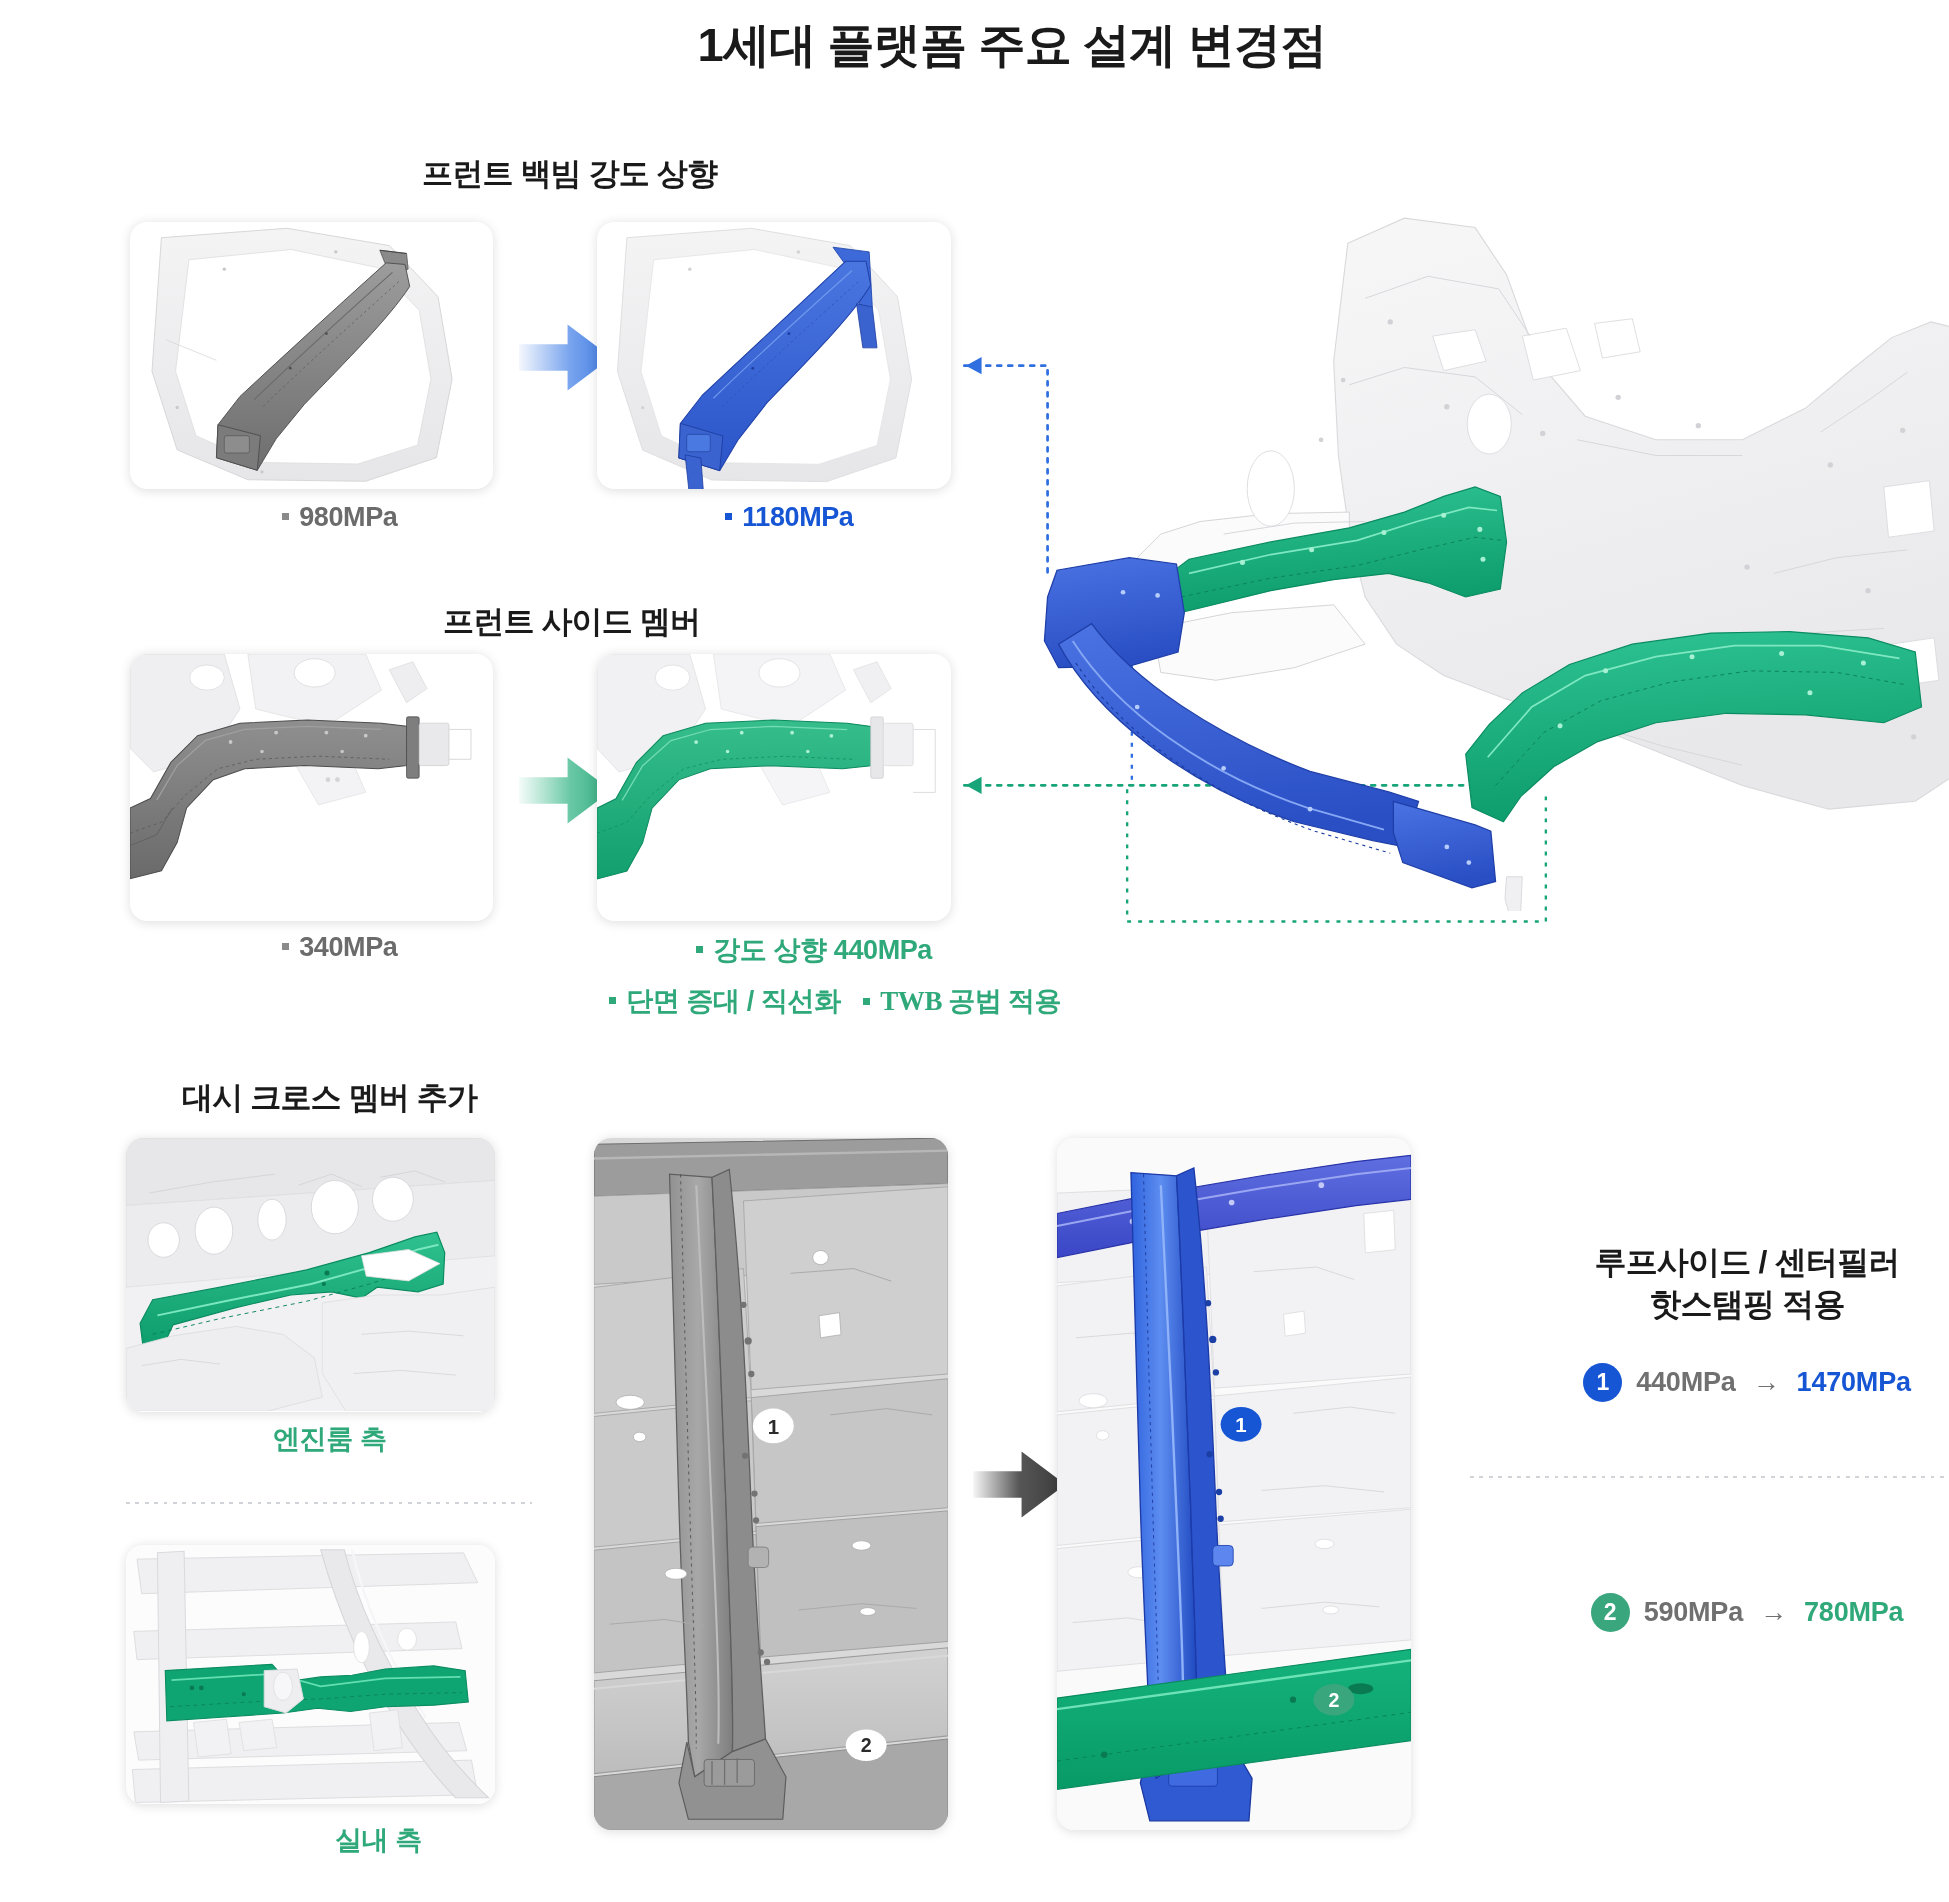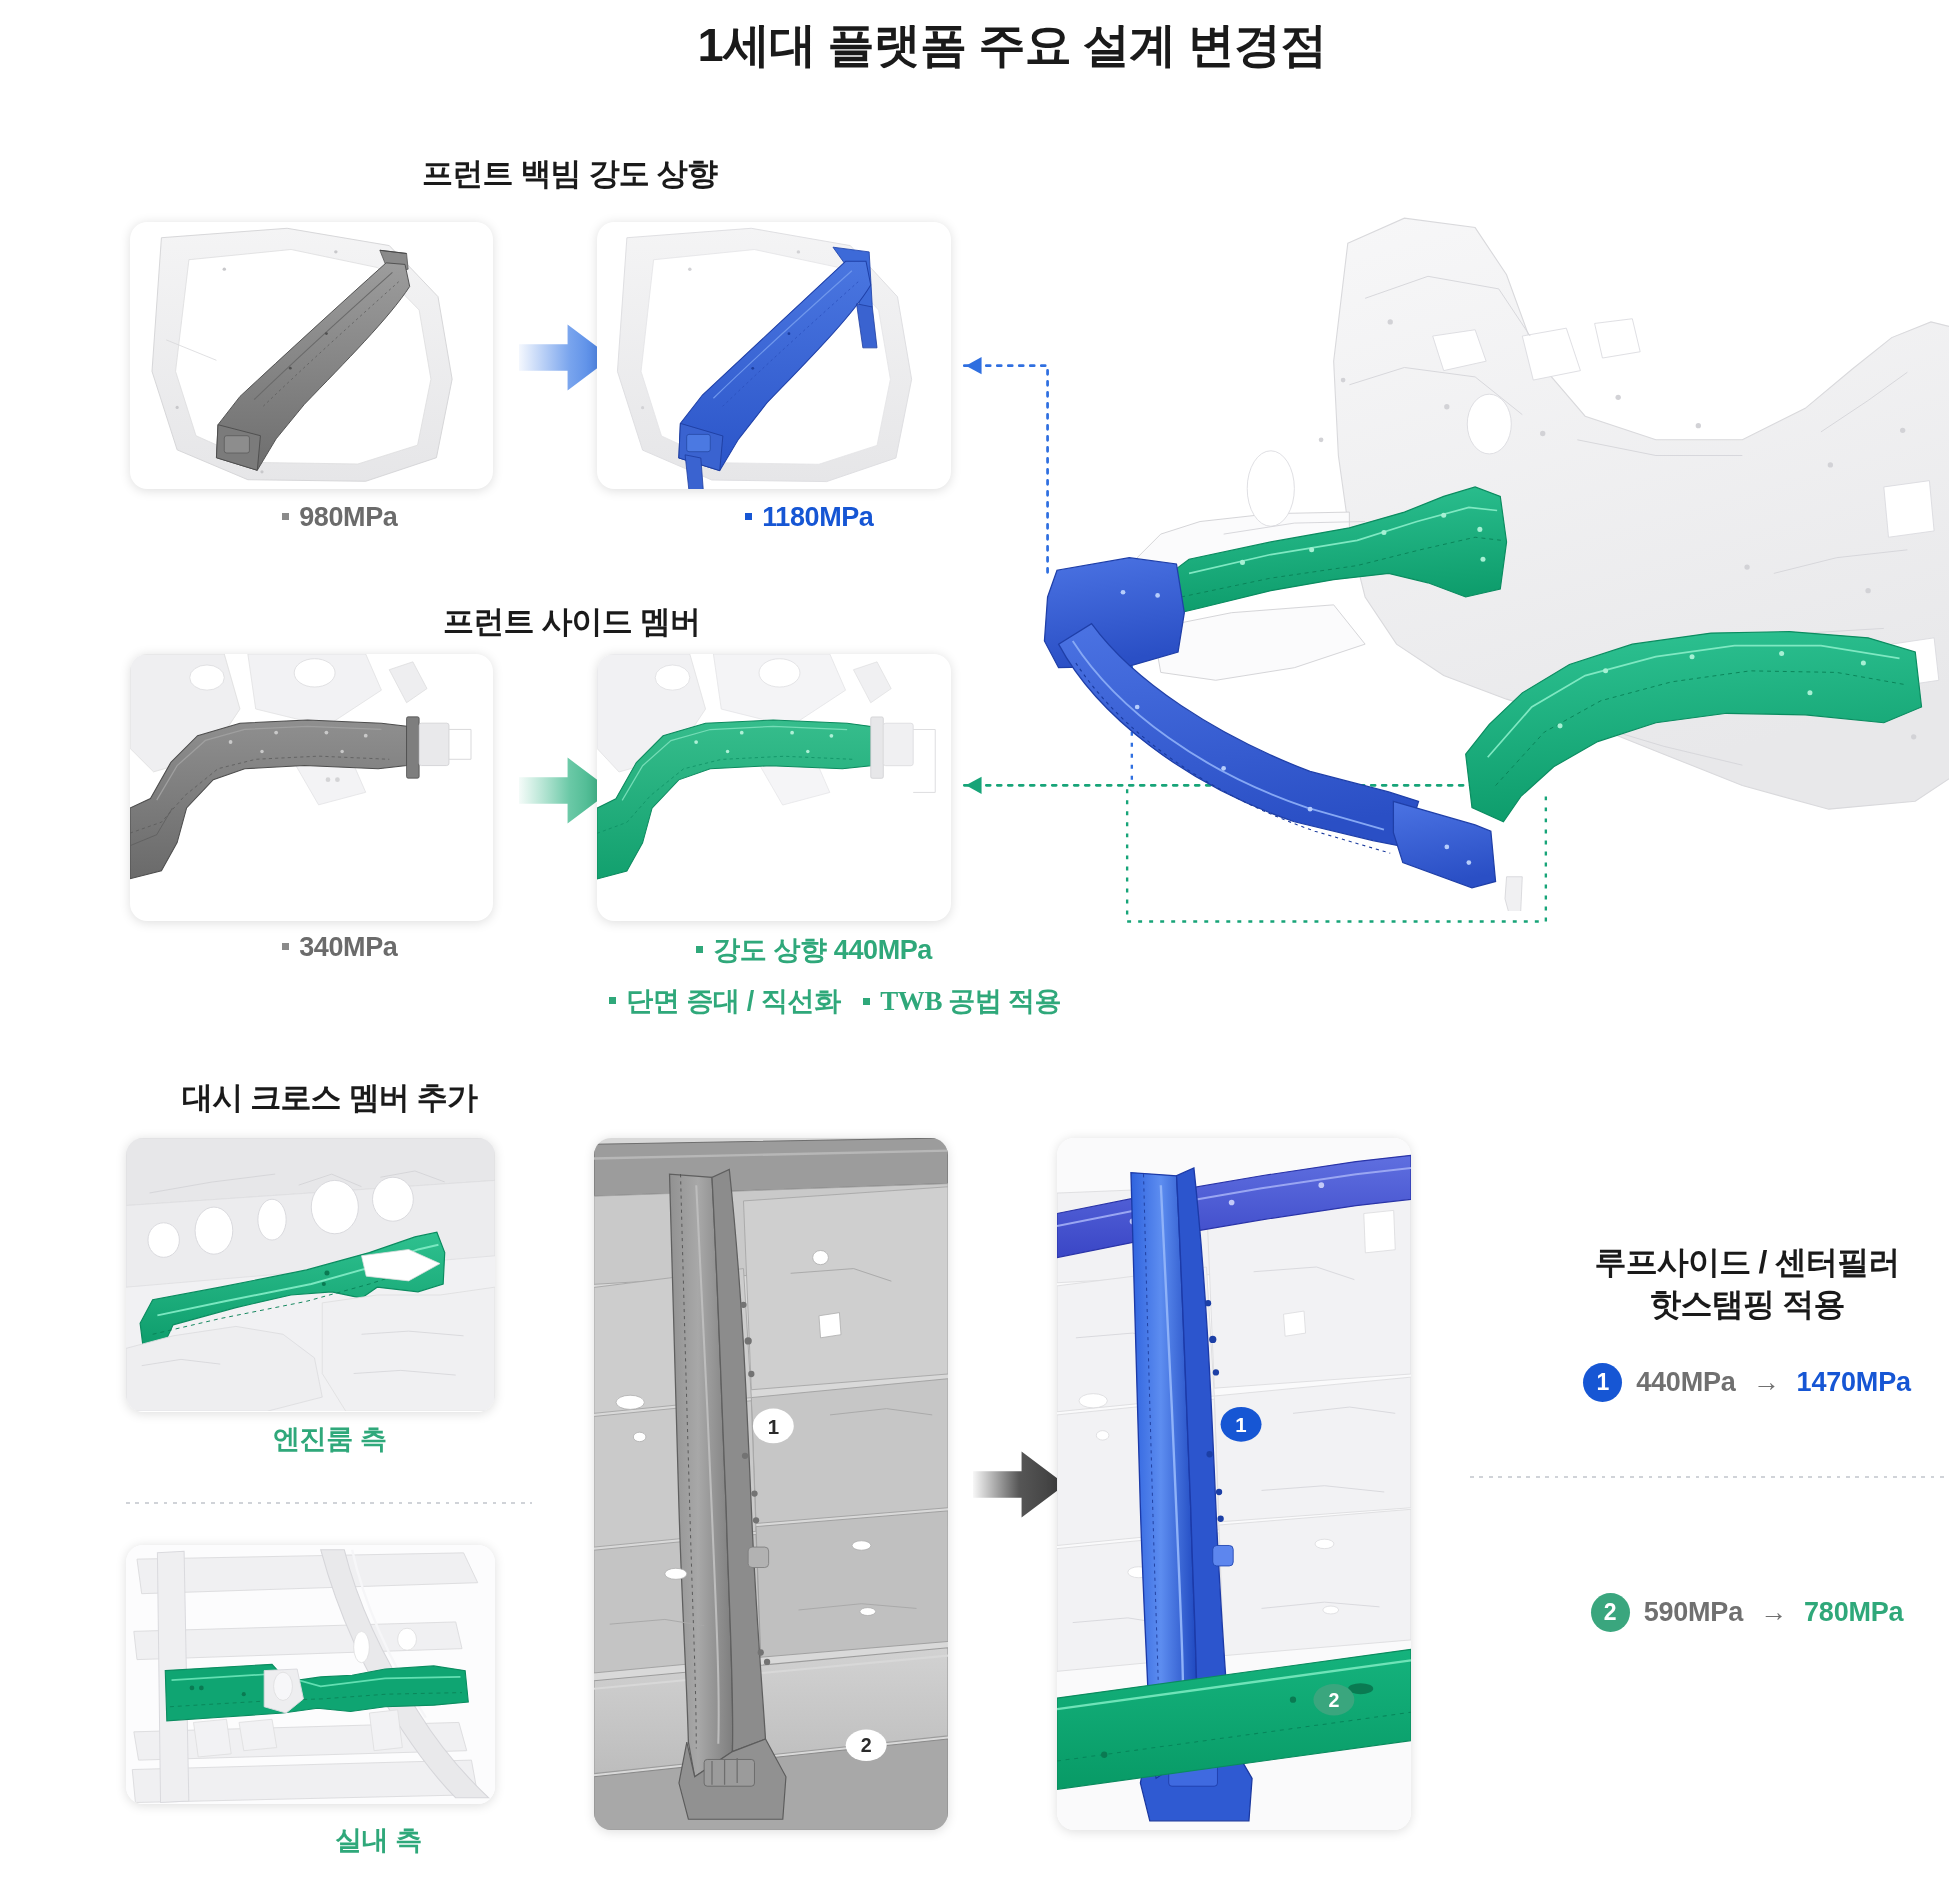--- a/index.html
+++ b/index.html
@@ -163,21 +163,21 @@
       <rect x="114" y="270" width="30" height="22" rx="3" fill="#4b79e2" stroke="#22459f" stroke-width="0.9"></rect>
       <circle cx="244" cy="142" r="1.8" fill="#1e3f9e"></circle>
         <circle cx="198" cy="186" r="1.8" fill="#1e3f9e"></circle>
     </svg>
   </div>
 </div>
 
 <div class="abs cap cap-gray" style="top:502px;left:245px;">
   <span class="bul"></span><span>980MPa</span>
 </div>
-<div class="abs cap cap-blue" style="top:502px;left:708px;">
+<div class="abs cap cap-blue" style="top:502px;left:688px;">
   <span class="bul"></span><span>1180MPa</span>
 </div>
 
 <div class="dotline" style="top:338px;left:947px;width:110px;height:244px;">
   <svg viewBox="0 0 140 310" width="110" height="244">
     <path d="M22 35 L128 35 L128 300" stroke="#2f6fe0" stroke-width="3.5" fill="none" stroke-dasharray="5 9" stroke-linecap="round"></path>
     <path d="M24 35 L44 24 L44 46 Z" fill="#2f6fe0"></path>
   </svg>
 </div>
 

